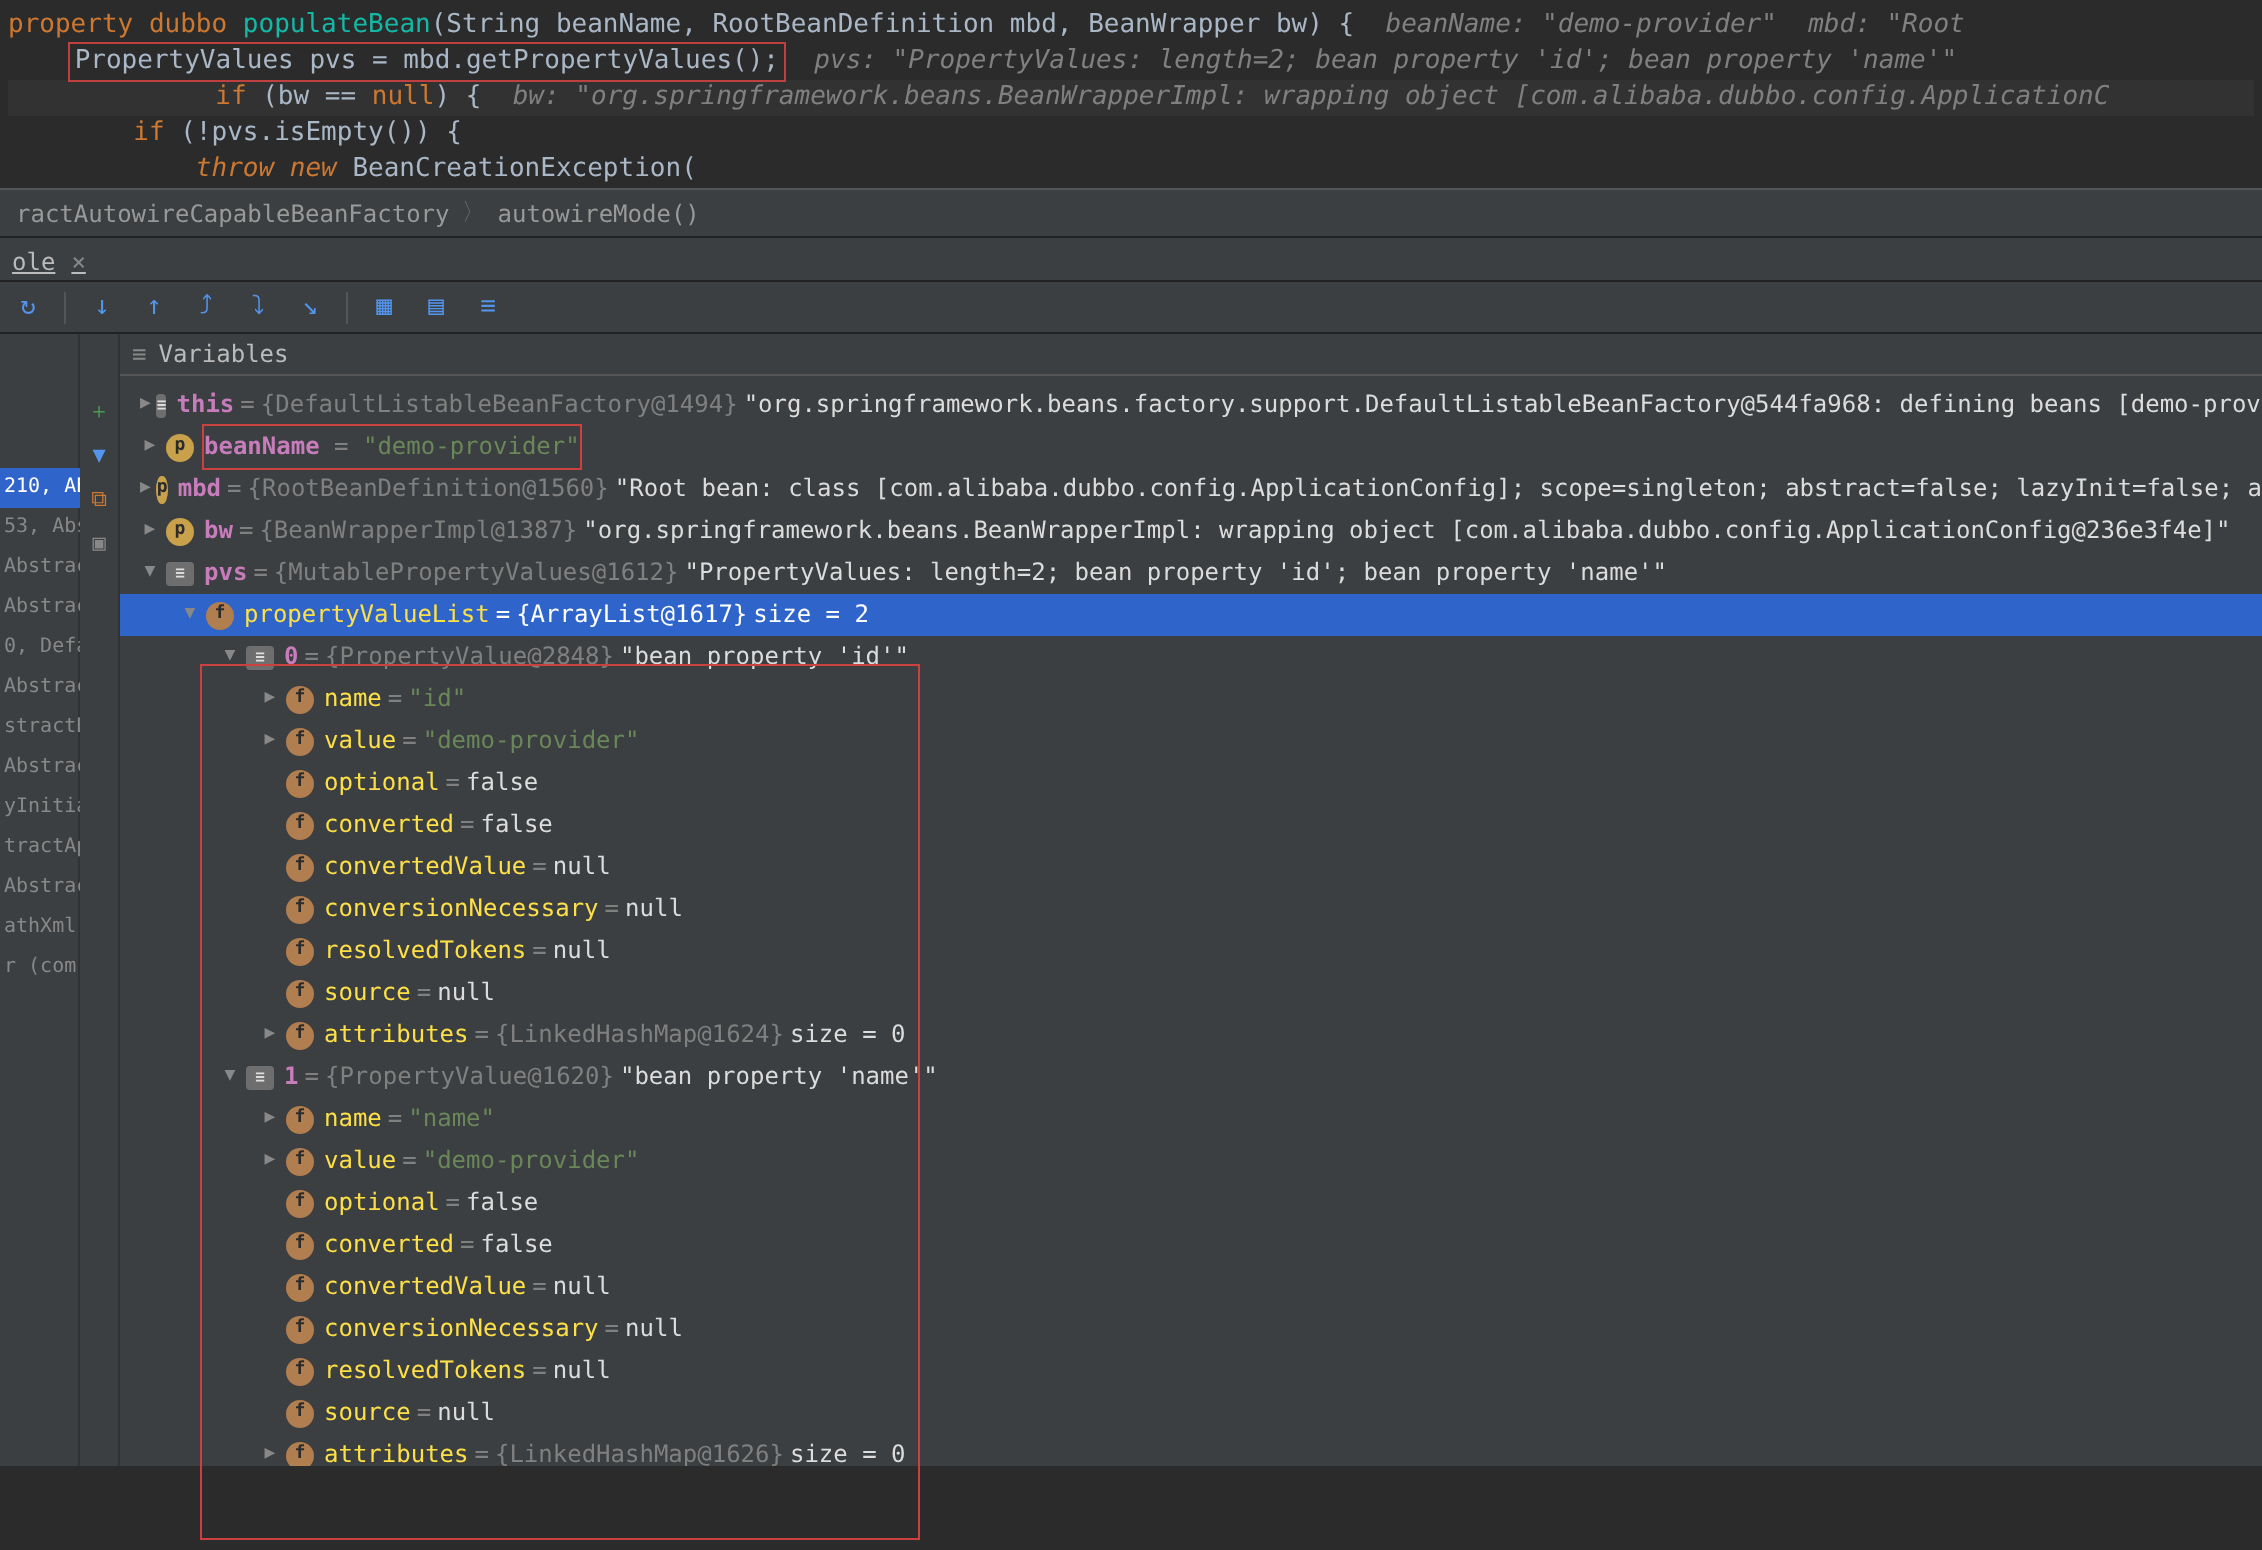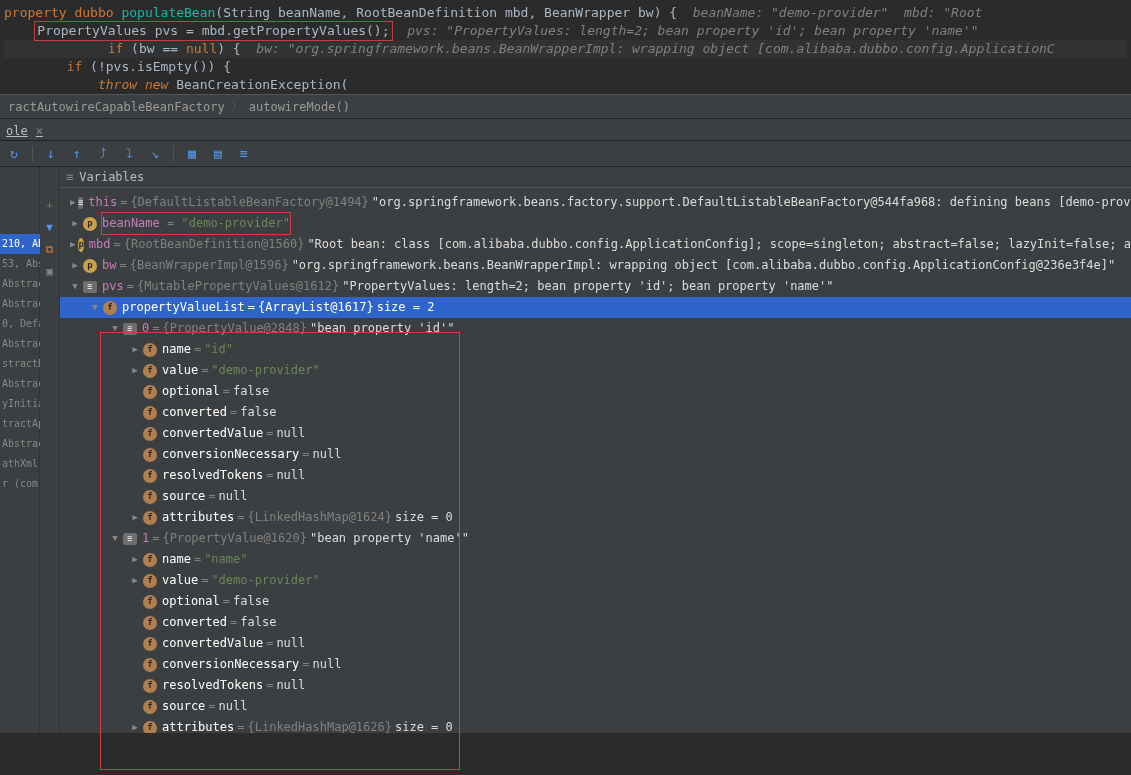--- a/index.html
+++ b/index.html
@@ -154,25 +154,25 @@
   .ind3 { padding-left: 70px; }
   .badge {
     width: 14px; height: 14px; border-radius: 50%;
     display: inline-flex; align-items: center; justify-content: center;
     font-size: 9px; font-weight: bold;
     margin-right: 2px;
   }
   .badge.p { background: #c9a14b; color: #2b2b2b; }
   .badge.f { background: #b07e4f; color: #2b2b2b; }
   .badge.eq { background: #6e6e6e; color: #ddd; border-radius: 2px; width: 14px; height: 12px; font-size: 8px;}
-  .varname { color: #c77dbb; }
+  .varname { color: #c77dbb; font-weight: bold; }
   .txt-grey { color: #808080; }
   .txt-white { color: #dcdcdc; }
   .txt-str { color: #6a8759; }
-  .txt-prop { color: #ffffff; }
+  .txt-prop { color: #fde047; }
   .red-outline {
     outline: 1px solid #cc4040;
   }
   .left-frames {
     position: absolute;
     left: 0;
     top: 232px;
     width: 40px;
     font-size: 10px;
     color: #888;
@@ -272,21 +272,21 @@
           <span class="txt-grey">= </span>
           <span class="txt-grey">{RootBeanDefinition@1560}</span> 
           <span class="txt-white">"Root bean: class [com.alibaba.dubbo.config.ApplicationConfig]; scope=singleton; abstract=false; lazyInit=false; autowireMode=0; dependen</span>
         </div>
 
       <div class="row ind0">
           <span class="arrow right"></span>
           <span class="badge p">p</span> 
           <span class="varname">bw</span> 
           <span class="txt-grey">= </span>
-          <span class="txt-grey">{BeanWrapperImpl@1596}</span> 
+          <span class="txt-grey">{BeanWrapperImpl@1387}</span> 
           <span class="txt-white">"org.springframework.beans.BeanWrapperImpl: wrapping object [com.alibaba.dubbo.config.ApplicationConfig@236e3f4e]"</span>
         </div>
 
       <div class="row ind0">
           <span class="arrow down"></span>
           <span class="badge eq">≡</span> 
           <span class="varname">pvs</span> 
           <span class="txt-grey">= </span>
           <span class="txt-grey">{MutablePropertyValues@1612}</span> 
           <span class="txt-white">"PropertyValues: length=2; bean property 'id'; bean property 'name'"</span>

